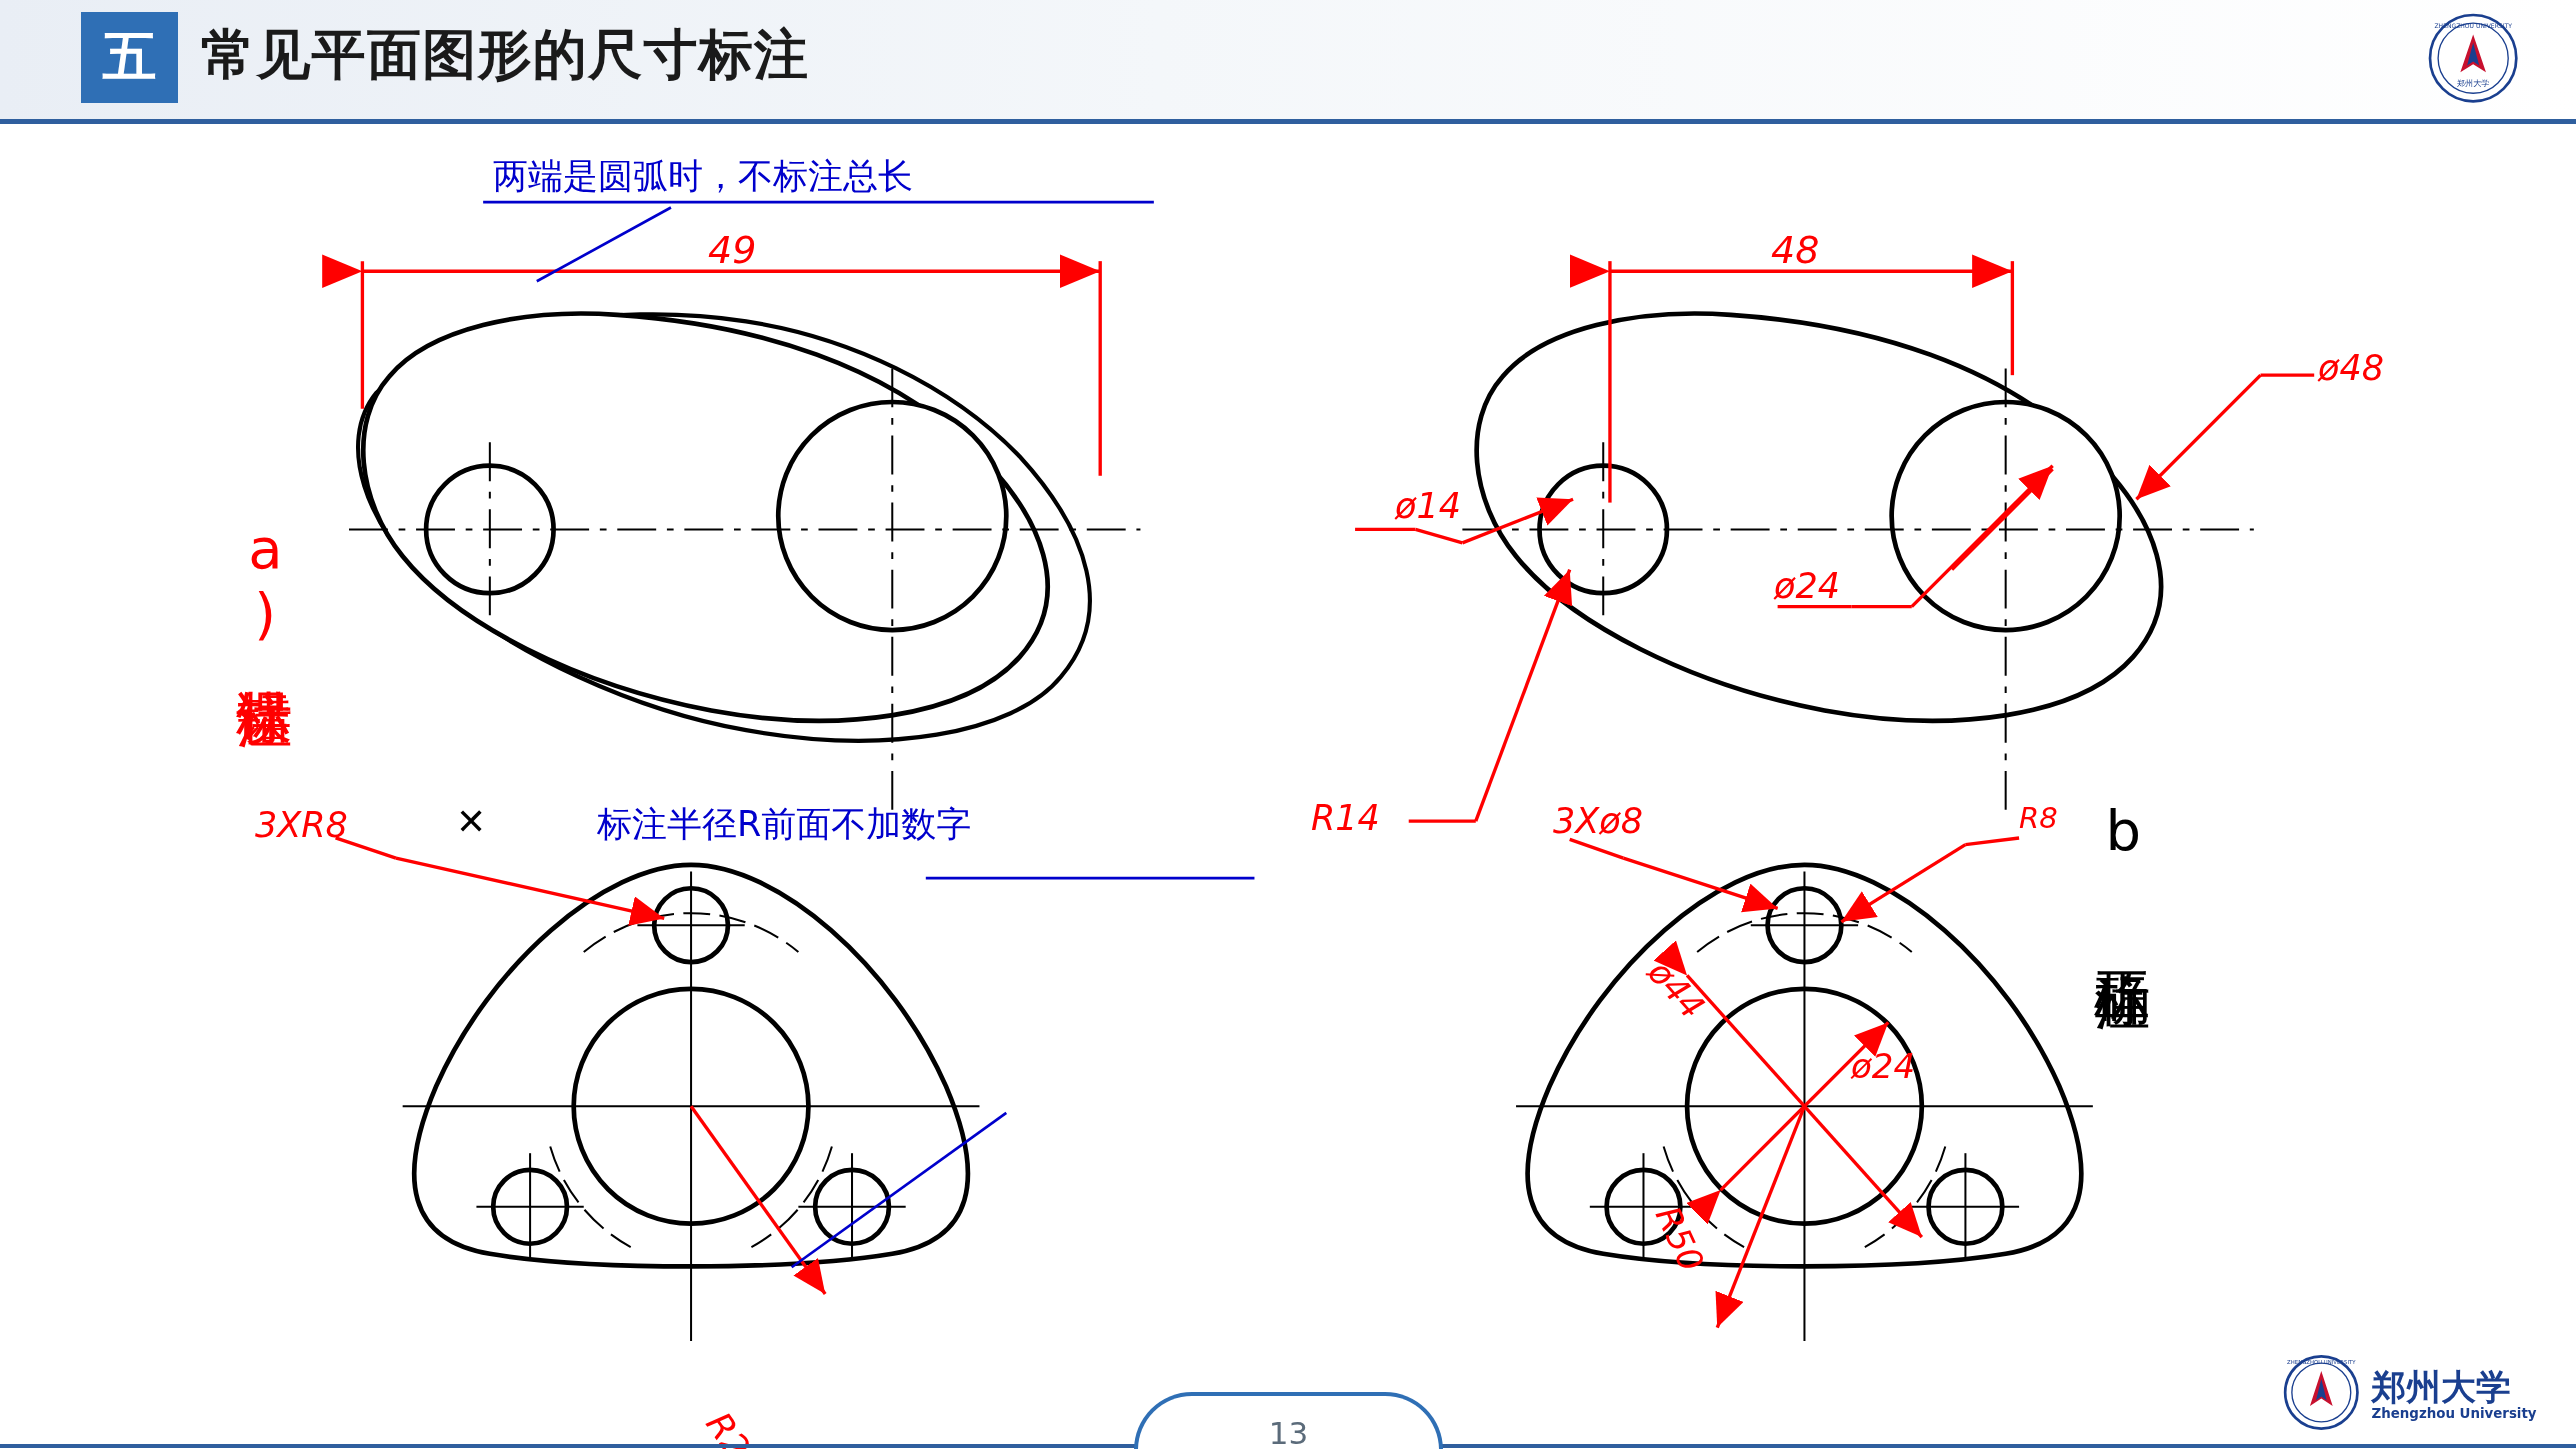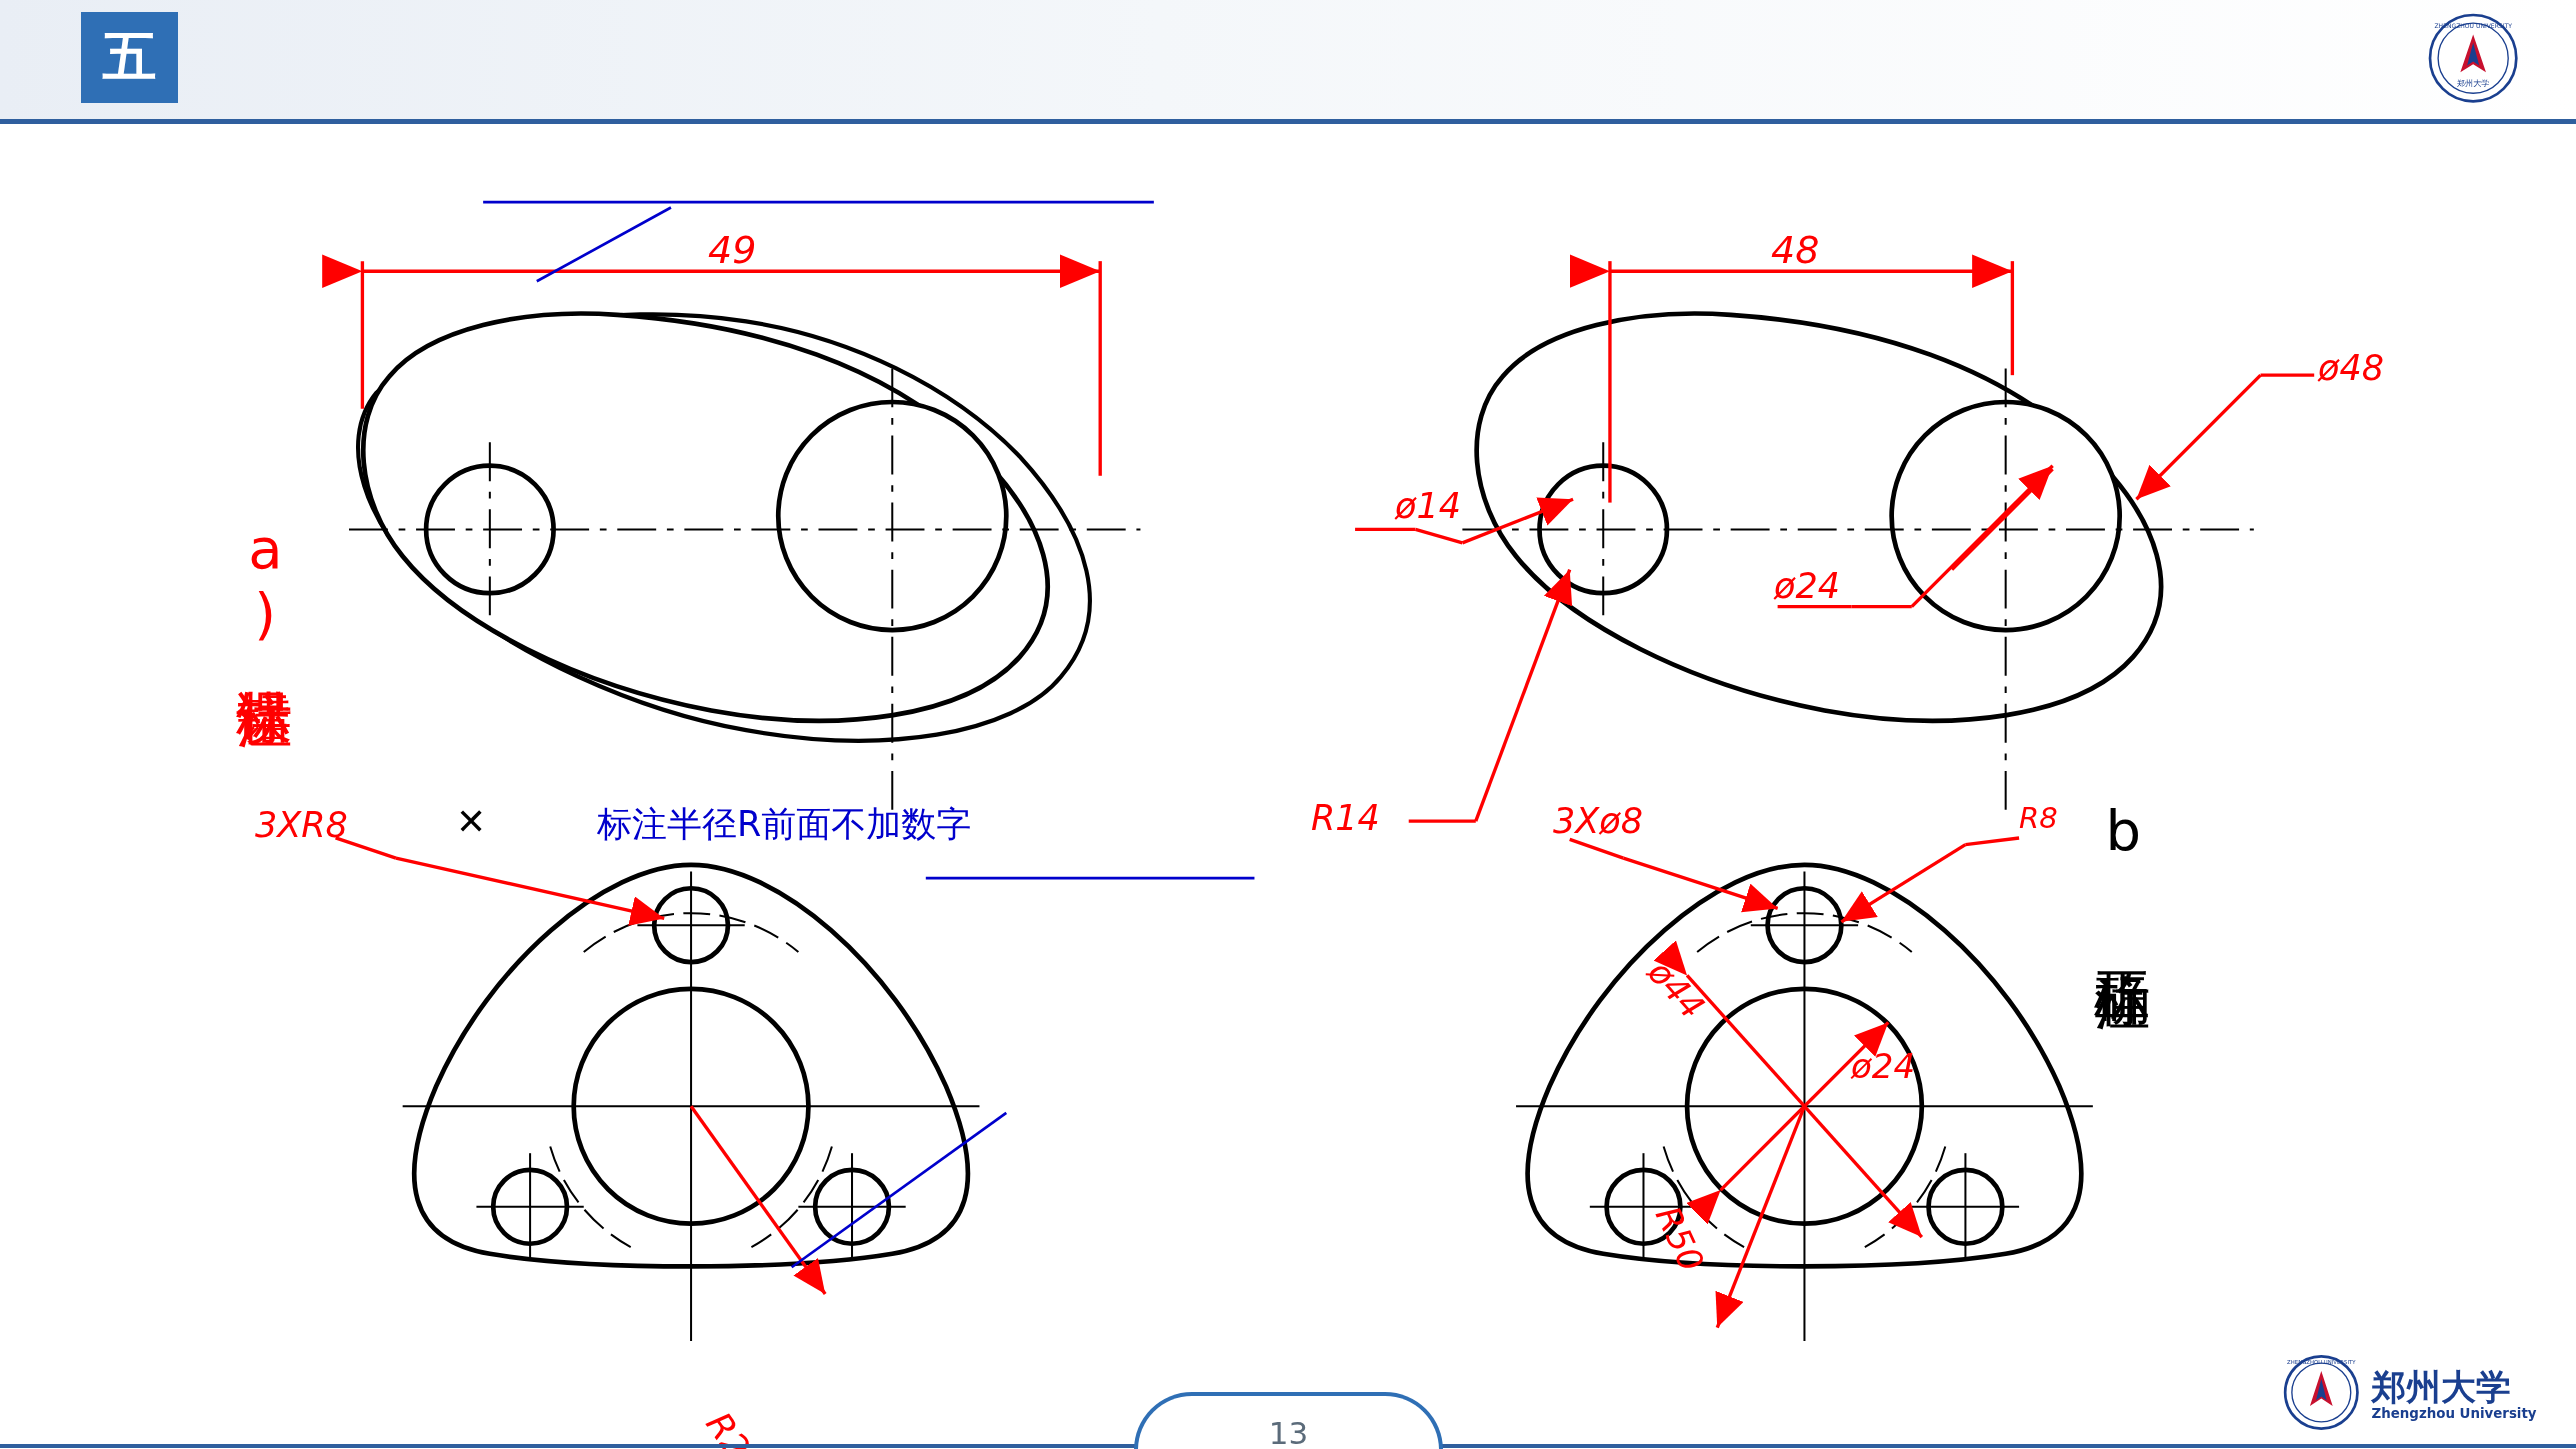--- a/index.html
+++ b/index.html
@@ -88,20 +88,21 @@
 </style>
 </head>
 <body>
 
 <div id="header">
   <div id="header-bg"></div>
   <div id="header-rule"></div>
   <div id="title-badge">
     <div id="title-badge-text">五</div>
   </div>
+  <div id="title-text">常见平面图形的尺寸标注</div>
   <div id="header-logo">
     <svg width="91" height="91" viewBox="0 0 135 135">
       <circle cx="67" cy="67" r="64" fill="#ffffff" stroke="#1a3f8f" stroke-width="4"></circle>
       <circle cx="67" cy="67" r="52" fill="#ffffff" stroke="#1a3f8f" stroke-width="2"></circle>
       <path d="M67 32 L48 88 L67 76 L86 88 Z" fill="#c8102e"></path>
       <path d="M67 44 L58 78 L67 72 L76 78 Z" fill="#1a3f8f"></path>
       <text x="67" y="22" font-size="9" fill="#1a3f8f" text-anchor="middle" font-family="DejaVu Sans, sans-serif">ZHENGZHOU UNIVERSITY</text>
       <text x="67" y="108" font-size="12" fill="#1a3f8f" text-anchor="middle" font-family="DejaVu Sans, sans-serif">郑州大学</text>
     </svg>
   </div>
@@ -304,20 +305,21 @@
 
     <g stroke="#ff0000" stroke-width="5" fill="none">
       <line x1="2565" y1="1585" x2="2815" y2="1335" marker-start="url(#arS)" marker-end="url(#arS)"></line>
     </g>
 
     <g stroke="#ff0000" stroke-width="5" fill="none">
       <line x1="2690" y1="1460" x2="2560" y2="1790" marker-end="url(#arS)"></line>
     </g>
   </svg>
 
+  <div class="lbl blue" style="left:493px; top:25.5px; font-size:35px;">两端是圆弧时，不标注总长</div>
 
   <div class="lbl red ital" style="left:708px; top:101px; font-size:38px;">49</div>
 
   <div class="lbl red ital" style="left:1771px; top:101px; font-size:38px;">48</div>
 
   <div class="lbl red ital" style="left:1395px; top:359px; font-size:35px;">ø14</div>
 
   <div class="lbl red ital" style="left:1774px; top:439px; font-size:35px;">ø24</div>
 
   <div class="lbl red ital" style="left:2318px; top:221px; font-size:35px;">ø48</div>

